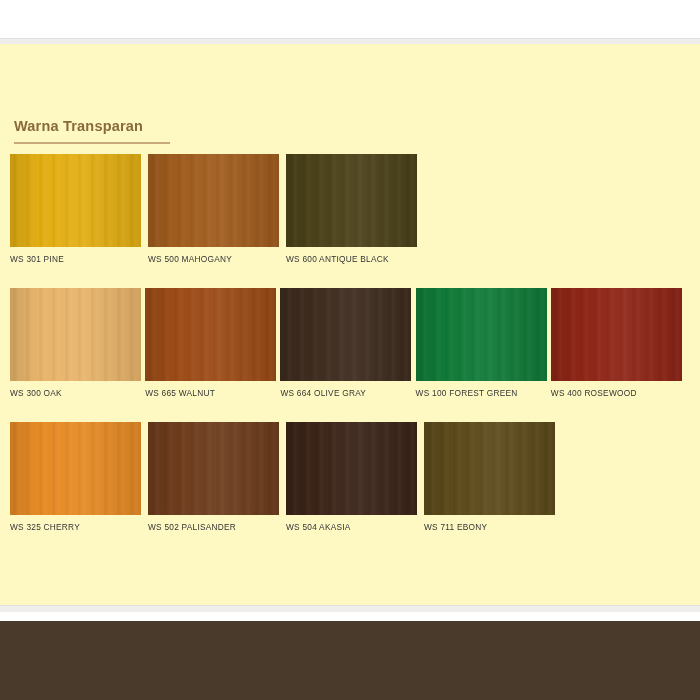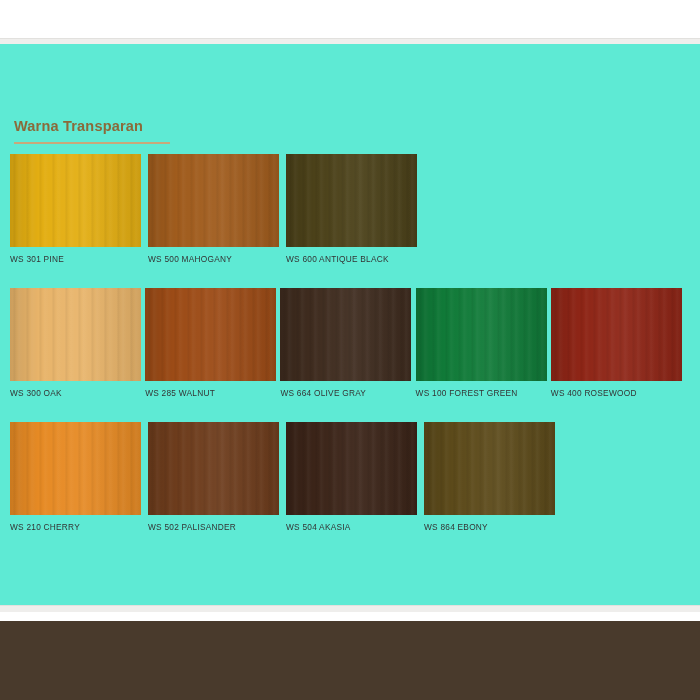--- a/index.html
+++ b/index.html
@@ -36,21 +36,21 @@
     height: 6px;
     background: #efeeec;
     border-top: 1px solid #e2e1de;
     border-bottom: 1px solid #e6e5e2;
   }
   .card {
     position: absolute;
     left: 0; top: 44px;
     width: 700px;
     height: 561px;
-    background: #5eead4;
+    background: #fef9c3;
   }
   .bottom-rule {
     position: absolute;
     left: 0; top: 605px;
     width: 700px;
     height: 7px;
     background: #efeeec;
     border-top: 1px solid #e2e1de;
     border-bottom: 1px solid #dcdbd8;
   }
@@ -165,21 +165,21 @@
         <div class="cell">
           <div class="swatch" style="background: rgb(232, 180, 106);">
               <div class="grain" style="background: repeating-linear-gradient(90deg, rgba(0, 0, 0, 0) 0px, rgba(0, 0, 0, 0) 3px, rgba(0, 0, 0, 0.055) 4px, rgba(0, 0, 0, 0) 7px, rgba(255, 255, 255, 0.035) 9px, rgba(0, 0, 0, 0) 13px), linear-gradient(90deg, rgba(0, 0, 0, 0.12) 0%, rgba(0, 0, 0, 0) 22%, rgba(255, 255, 255, 0.05) 55%, rgba(0, 0, 0, 0.1) 100%);"></div>
             </div>
           <div class="label">WS 300 OAK</div>
         </div>
         <div class="cell">
           <div class="swatch" style="background: rgb(156, 75, 22);">
               <div class="grain" style="background: repeating-linear-gradient(90deg, rgba(0, 0, 0, 0) 0px, rgba(0, 0, 0, 0) 3px, rgba(0, 0, 0, 0.055) 4px, rgba(0, 0, 0, 0) 7px, rgba(255, 255, 255, 0.035) 9px, rgba(0, 0, 0, 0) 13px), linear-gradient(90deg, rgba(0, 0, 0, 0.12) 0%, rgba(0, 0, 0, 0) 22%, rgba(255, 255, 255, 0.05) 55%, rgba(0, 0, 0, 0.1) 100%);"></div>
             </div>
-          <div class="label">WS 285 WALNUT</div>
+          <div class="label">WS 665 WALNUT</div>
         </div>
         <div class="cell">
           <div class="swatch" style="background: rgb(62, 43, 30);">
               <div class="grain" style="background: repeating-linear-gradient(90deg, rgba(0, 0, 0, 0) 0px, rgba(0, 0, 0, 0) 3px, rgba(0, 0, 0, 0.055) 4px, rgba(0, 0, 0, 0) 7px, rgba(255, 255, 255, 0.035) 9px, rgba(0, 0, 0, 0) 13px), linear-gradient(90deg, rgba(0, 0, 0, 0.12) 0%, rgba(0, 0, 0, 0) 22%, rgba(255, 255, 255, 0.05) 55%, rgba(0, 0, 0, 0.1) 100%);"></div>
             </div>
           <div class="label">WS 664 OLIVE GRAY</div>
         </div>
         <div class="cell">
           <div class="swatch" style="background: rgb(16, 122, 56);">
               <div class="grain" style="background: repeating-linear-gradient(90deg, rgba(0, 0, 0, 0) 0px, rgba(0, 0, 0, 0) 3px, rgba(0, 0, 0, 0.055) 4px, rgba(0, 0, 0, 0) 7px, rgba(255, 255, 255, 0.035) 9px, rgba(0, 0, 0, 0) 13px), linear-gradient(90deg, rgba(0, 0, 0, 0.12) 0%, rgba(0, 0, 0, 0) 22%, rgba(255, 255, 255, 0.05) 55%, rgba(0, 0, 0, 0.1) 100%);"></div>
@@ -192,39 +192,39 @@
             </div>
           <div class="label">WS 400 ROSEWOOD</div>
         </div>
       </div>
 
       <div class="row">
         <div class="cell">
           <div class="swatch" style="background: rgb(230, 138, 36);">
               <div class="grain" style="background: repeating-linear-gradient(90deg, rgba(0, 0, 0, 0) 0px, rgba(0, 0, 0, 0) 3px, rgba(0, 0, 0, 0.055) 4px, rgba(0, 0, 0, 0) 7px, rgba(255, 255, 255, 0.035) 9px, rgba(0, 0, 0, 0) 13px), linear-gradient(90deg, rgba(0, 0, 0, 0.12) 0%, rgba(0, 0, 0, 0) 22%, rgba(255, 255, 255, 0.05) 55%, rgba(0, 0, 0, 0.1) 100%);"></div>
             </div>
-          <div class="label">WS 210 CHERRY</div>
+          <div class="label">WS 325 CHERRY</div>
         </div>
         <div class="cell">
           <div class="swatch" style="background: rgb(109, 60, 28);">
               <div class="grain" style="background: repeating-linear-gradient(90deg, rgba(0, 0, 0, 0) 0px, rgba(0, 0, 0, 0) 3px, rgba(0, 0, 0, 0.055) 4px, rgba(0, 0, 0, 0) 7px, rgba(255, 255, 255, 0.035) 9px, rgba(0, 0, 0, 0) 13px), linear-gradient(90deg, rgba(0, 0, 0, 0.12) 0%, rgba(0, 0, 0, 0) 22%, rgba(255, 255, 255, 0.05) 55%, rgba(0, 0, 0, 0.1) 100%);"></div>
             </div>
           <div class="label">WS 502 PALISANDER</div>
         </div>
         <div class="cell">
           <div class="swatch" style="background: rgb(59, 36, 24);">
               <div class="grain" style="background: repeating-linear-gradient(90deg, rgba(0, 0, 0, 0) 0px, rgba(0, 0, 0, 0) 3px, rgba(0, 0, 0, 0.055) 4px, rgba(0, 0, 0, 0) 7px, rgba(255, 255, 255, 0.035) 9px, rgba(0, 0, 0, 0) 13px), linear-gradient(90deg, rgba(0, 0, 0, 0.12) 0%, rgba(0, 0, 0, 0) 22%, rgba(255, 255, 255, 0.05) 55%, rgba(0, 0, 0, 0.1) 100%);"></div>
             </div>
           <div class="label">WS 504 AKASIA</div>
         </div>
         <div class="cell">
           <div class="swatch" style="background: rgb(92, 74, 26);">
               <div class="grain" style="background: repeating-linear-gradient(90deg, rgba(0, 0, 0, 0) 0px, rgba(0, 0, 0, 0) 3px, rgba(0, 0, 0, 0.055) 4px, rgba(0, 0, 0, 0) 7px, rgba(255, 255, 255, 0.035) 9px, rgba(0, 0, 0, 0) 13px), linear-gradient(90deg, rgba(0, 0, 0, 0.12) 0%, rgba(0, 0, 0, 0) 22%, rgba(255, 255, 255, 0.05) 55%, rgba(0, 0, 0, 0.1) 100%);"></div>
             </div>
-          <div class="label">WS 864 EBONY</div>
+          <div class="label">WS 711 EBONY</div>
         </div>
       </div>
 
     </div>
   </div>
 
   <div class="bottom-rule"></div>
   <div class="bottom-white"></div>
   <div class="footer-bar"></div>
 

